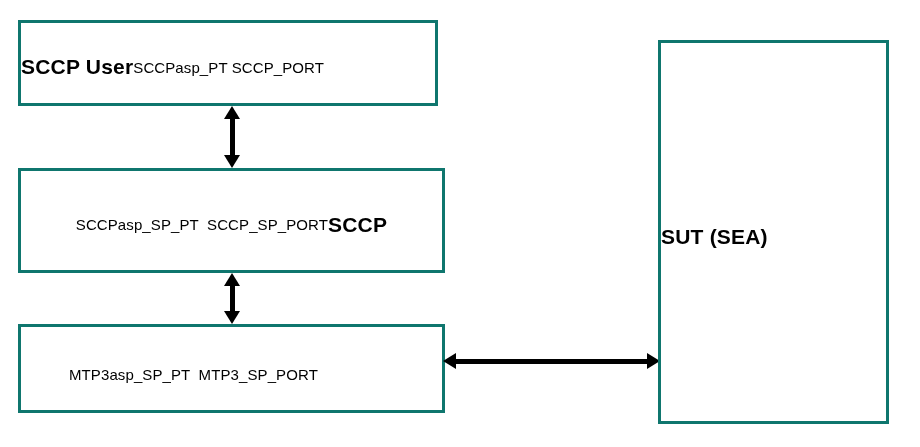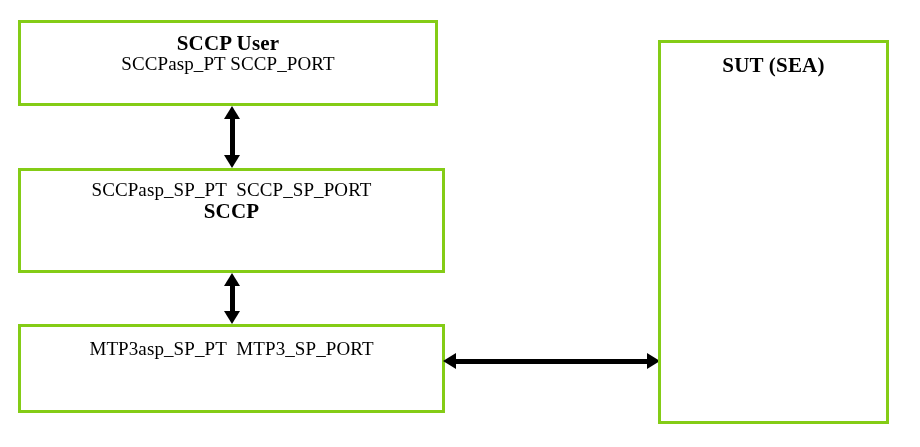--- a/index.html
+++ b/index.html
@@ -14,55 +14,56 @@
   #canvas {
     position: relative;
     width: 920px;
     height: 447px;
     background: #ffffff;
     overflow: hidden;
   }
   .node-box {
     position: absolute;
     box-sizing: border-box;
-    border: 3px solid #84cc16;
+    border: 3px solid #0f766e;
     background: #ffffff;
     display: flex;
-    flex-direction: column;
+    flex-direction: row;
     align-items: center;
-    font-family: Liberation Serif, serif;
   }
   .line {
     text-align: center;
     white-space: pre;
     line-height: 1.05;
   }
   .line-title {
     font-weight: bold;
     font-size: 21px;
     letter-spacing: 0.2px;
   }
   .line-port {
     font-weight: normal;
-    font-size: 19px;
+    font-size: 15px;
     letter-spacing: 0.1px;
   }
 
   
   #box-sccp-user {
     left: 18px;  top: 20px;  width: 420px; height: 86px;
     padding-top: 9px;
   }
   #box-sccp {
     left: 18px;  top: 168px; width: 427px; height: 105px;
     padding-top: 9px;
+    justify-content: center;
   }
   #box-system-mtp3 {
     left: 18px;  top: 324px; width: 427px; height: 89px;
     padding-top: 12px;
+    padding-left: 48px;
   }
   #box-sut {
     left: 658px; top: 40px;  width: 231px; height: 384px;
     padding-top: 11px;
   }
 
   
   .arrow-vertical {
     position: absolute;
     left: 224px;

